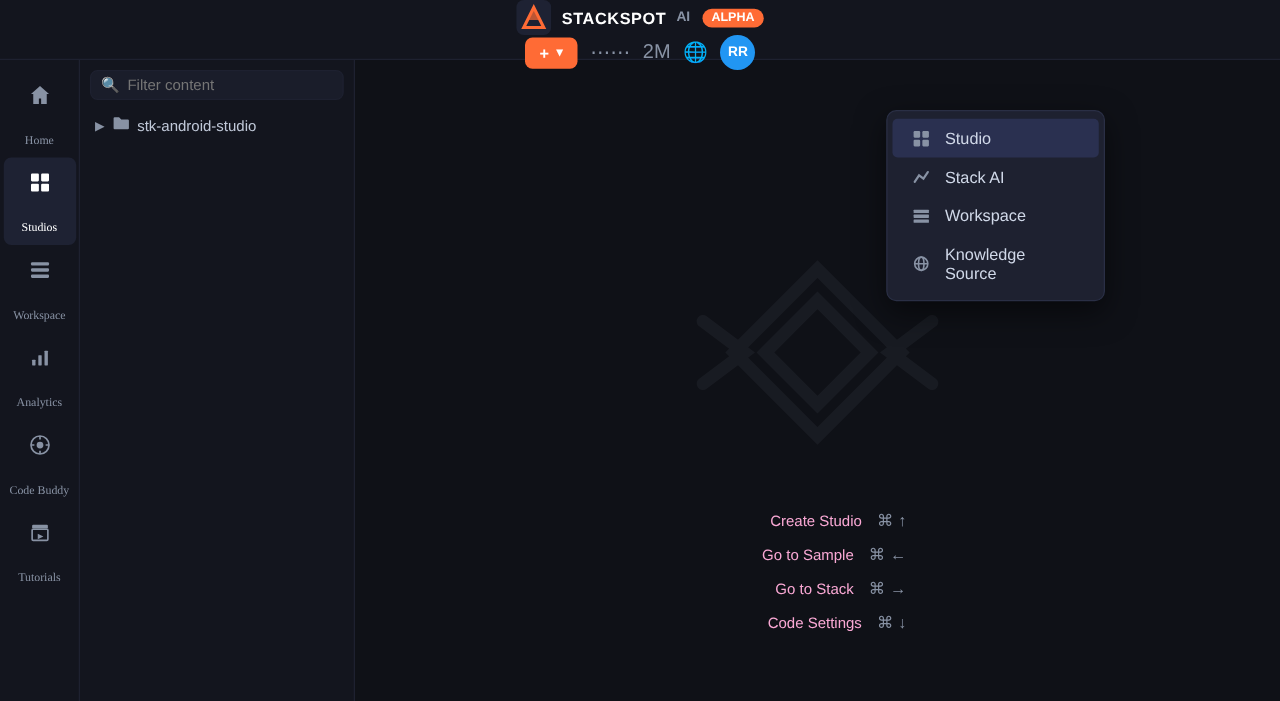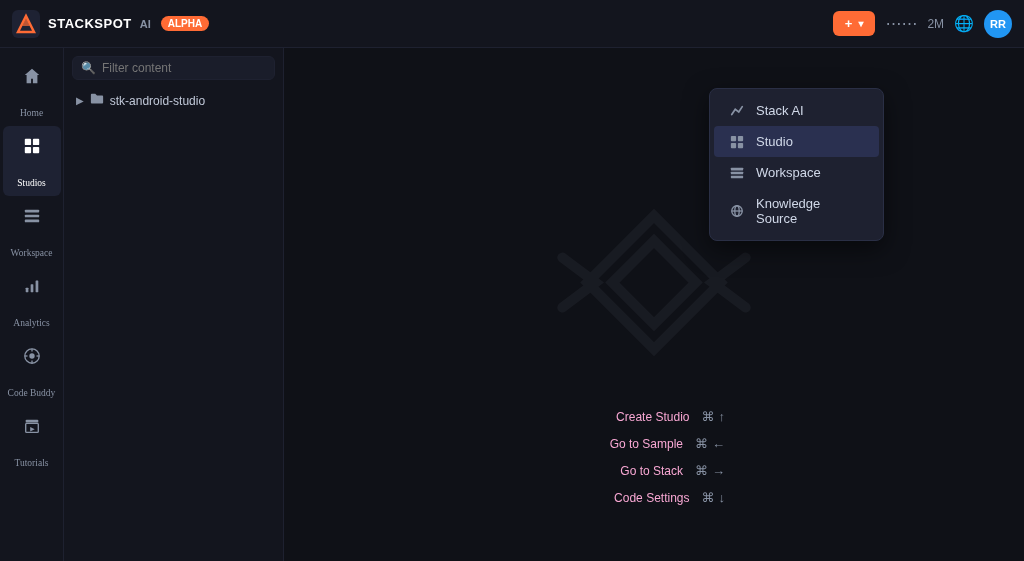--- a/index.html
+++ b/index.html
@@ -17,20 +17,21 @@
     .header {
       display: flex;
       align-items: center;
       justify-content: space-between;
       height: 48px;
       background: #13151e;
       border-bottom: 1px solid #1e2130;
       padding: 0 12px;
       position: relative;
       z-index: 10;
+      flex-direction: column;
     }
     .header-left {
       display: flex;
       align-items: center;
       gap: 8px;
     }
     .logo-icon {
       width: 28px;
       height: 28px;
     }
@@ -87,21 +88,21 @@
       display: flex;
       align-items: center;
       justify-content: center;
       font-size: 11px;
       font-weight: 700;
       color: #fff;
       cursor: pointer;
     }
     .plan-text {
       color: #8892a4;
-      font-size: 12px;
+      font-size: 16px;
     }
     .globe-icon {
       color: #8892a4;
       font-size: 16px;
     }
 
     
     .layout {
       display: flex;
       height: calc(561px - 48px);
@@ -444,42 +445,42 @@
       <div class="shortcut-row">
         <span class="shortcut-label">Code Settings</span>
         <span class="shortcut-keys">
           <span class="key">⌘</span>
           <span class="key">↓</span>
         </span>
       </div>
     </div>
 
     <div class="dropdown-menu">
-      <div class="dropdown-item">
-        <span class="dropdown-icon">
-          <svg width="14" height="14" viewBox="0 0 16 16" fill="#8892a4">
-            <polyline points="2,12 6,6 10,9 14,3" fill="none" stroke="#8892a4" stroke-width="2" stroke-linecap="round"></polyline>
-          </svg>
-        </span>
-        <span>Stack AI</span>
-      </div>
       <div class="dropdown-item active-item">
         <span class="dropdown-icon">
           <svg width="14" height="14" viewBox="0 0 16 16" fill="#8892a4">
             <rect x="1" y="1" width="6" height="6" rx="1"></rect>
             <rect x="9" y="1" width="6" height="6" rx="1"></rect>
             <rect x="1" y="9" width="6" height="6" rx="1"></rect>
             <rect x="9" y="9" width="6" height="6" rx="1"></rect>
           </svg>
         </span>
         <span>Studio</span>
       </div>
       <div class="dropdown-item">
         <span class="dropdown-icon">
           <svg width="14" height="14" viewBox="0 0 16 16" fill="#8892a4">
+            <polyline points="2,12 6,6 10,9 14,3" fill="none" stroke="#8892a4" stroke-width="2" stroke-linecap="round"></polyline>
+          </svg>
+        </span>
+        <span>Stack AI</span>
+      </div>
+      <div class="dropdown-item">
+        <span class="dropdown-icon">
+          <svg width="14" height="14" viewBox="0 0 16 16" fill="#8892a4">
             <rect x="1" y="2" width="14" height="3" rx="0.5"></rect>
             <rect x="1" y="6.5" width="14" height="3" rx="0.5"></rect>
             <rect x="1" y="11" width="14" height="3" rx="0.5"></rect>
           </svg>
         </span>
         <span>Workspace</span>
       </div>
       <div class="dropdown-item">
         <span class="dropdown-icon">
           <svg width="14" height="14" viewBox="0 0 16 16" fill="#8892a4">

